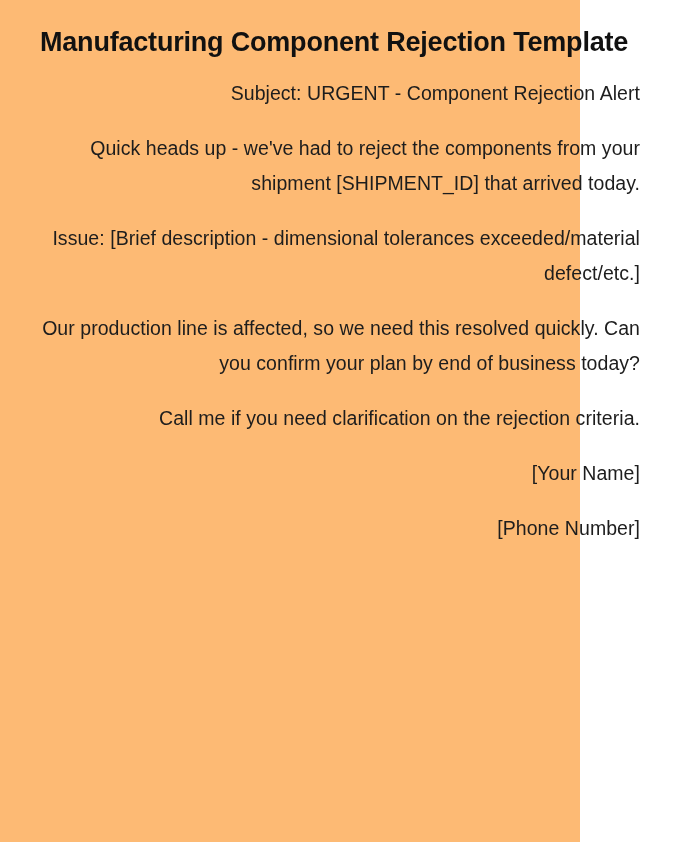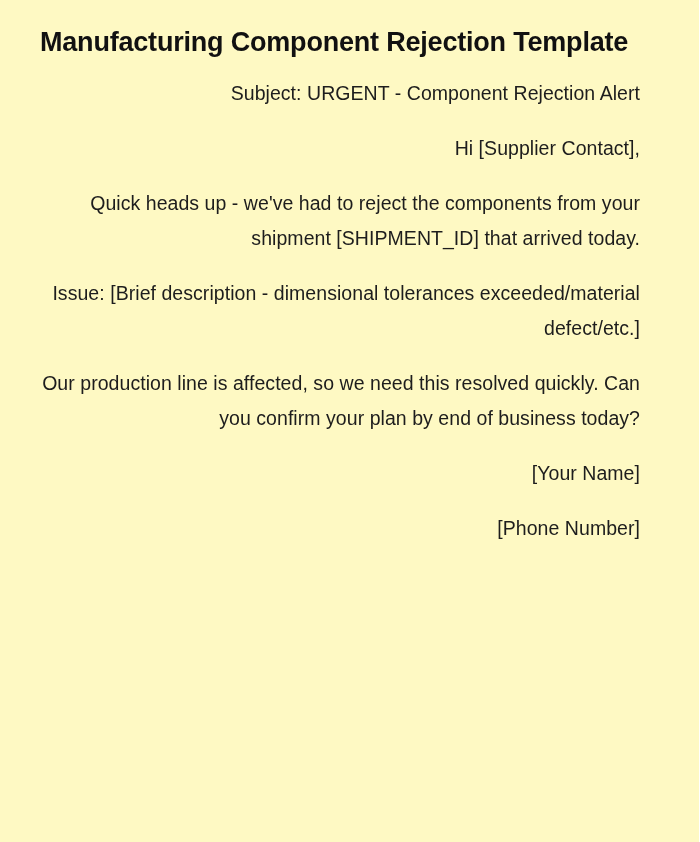--- a/index.html
+++ b/index.html
@@ -11,23 +11,23 @@
   }
   body {
     width: 700px;
     height: 842px;
     font-family: "Liberation Sans", "DejaVu Sans", sans-serif;
     color: #1a1a1a;
     -webkit-font-smoothing: antialiased;
     overflow: hidden;
   }
   .page {
-    width: 699px;
+    width: 580px;
     min-height: 842px;
-    background: #fef9c3;
+    background: #fdba74;
     padding: 26px 40px 20px 40px;
   }
   .doc-title {
     font-family: "Liberation Sans Narrow", "Liberation Sans", "DejaVu Sans Condensed", sans-serif;
     font-size: 27px;
     font-weight: 700;
     line-height: 32px;
     letter-spacing: -0.2px;
     color: #111111;
     margin: 0 0 18px 0;
@@ -54,30 +54,30 @@
 <body>
 
 <div class="page">
 
   <h1 class="doc-title">Manufacturing Component Rejection Template</h1>
 
   <div class="body-copy">
 
     <p class="para">Subject: URGENT - Component Rejection Alert</p>
 
-    <p class="para">Hi [Supplier Contact],</p>
 
     <p class="para">Quick heads up - we've had to reject the components from your shipment [SHIPMENT_ID] that arrived today.</p>
 
     <p class="para">Issue: [Brief description - dimensional tolerances exceeded/material defect/etc.]</p>
 
 
 
     <p class="para">Our production line is affected, so we need this resolved quickly. Can you confirm your plan by end of business today?</p>
 
+    <p class="para">Call me if you need clarification on the rejection criteria.</p>
 
 
     <p class="para">[Your Name]</p>
 
     <p class="para">[Phone Number]</p>
 
   </div>
 </div>
 
 </body></html>

